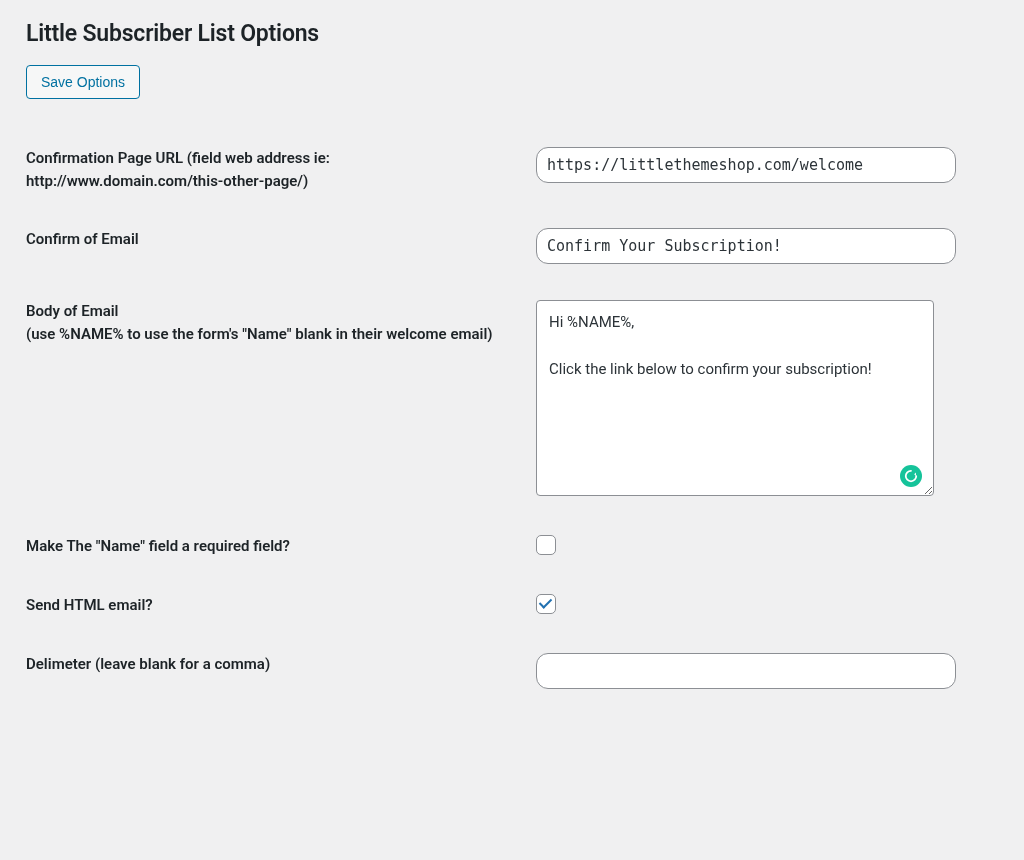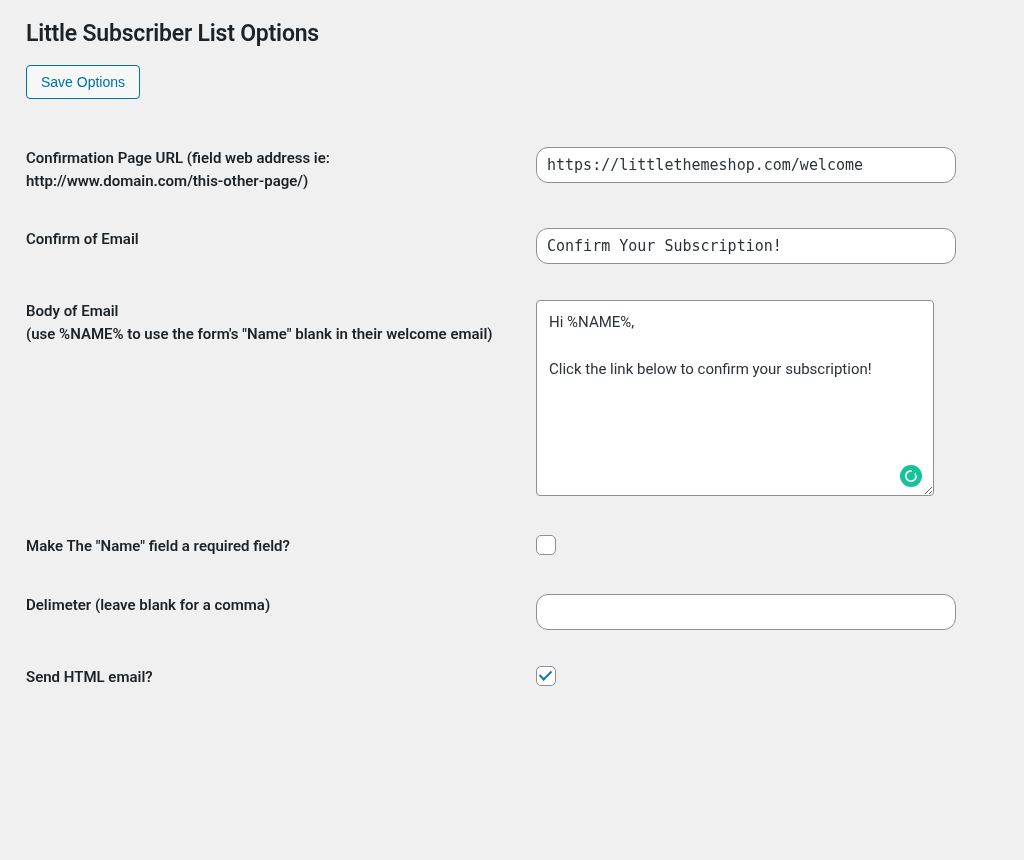--- a/index.html
+++ b/index.html
@@ -153,28 +153,28 @@
       </div>
     </td>
   </tr>
   <tr>
     <td class="label-cell">Make The "Name" field a required field?</td>
     <td class="field-cell">
       <input type="checkbox" id="chk-name-required" style="">
     </td>
   </tr>
   <tr>
+    <td class="label-cell">Send HTML email?</td>
+    <td class="field-cell">
+      <input type="checkbox" id="chk-send-html" checked="" style="">
+    </td>
+  </tr>
+  <tr>
     <td class="label-cell">Delimeter (leave blank for a comma)</td>
     <td class="field-cell">
       <input type="text" value="" style="">
-    </td>
-  </tr>
-  <tr>
-    <td class="label-cell">Send HTML email?</td>
-    <td class="field-cell">
-      <input type="checkbox" id="chk-send-html" checked="" style="">
     </td>
   </tr>
 </tbody>
   </table>
 
 
 
 
 </body></html>

